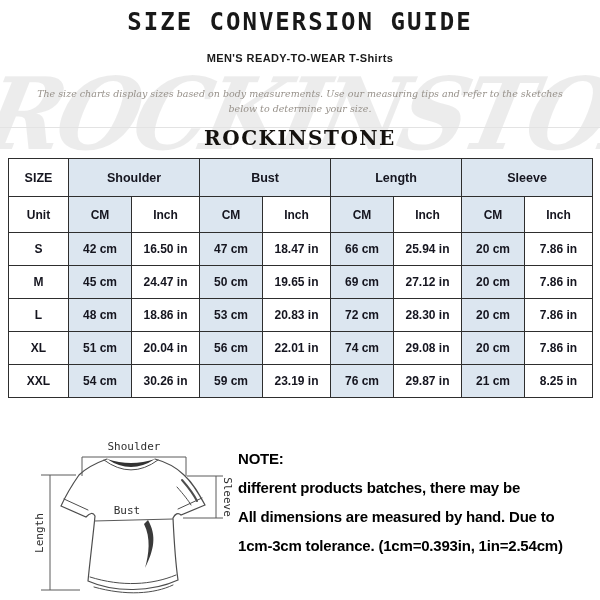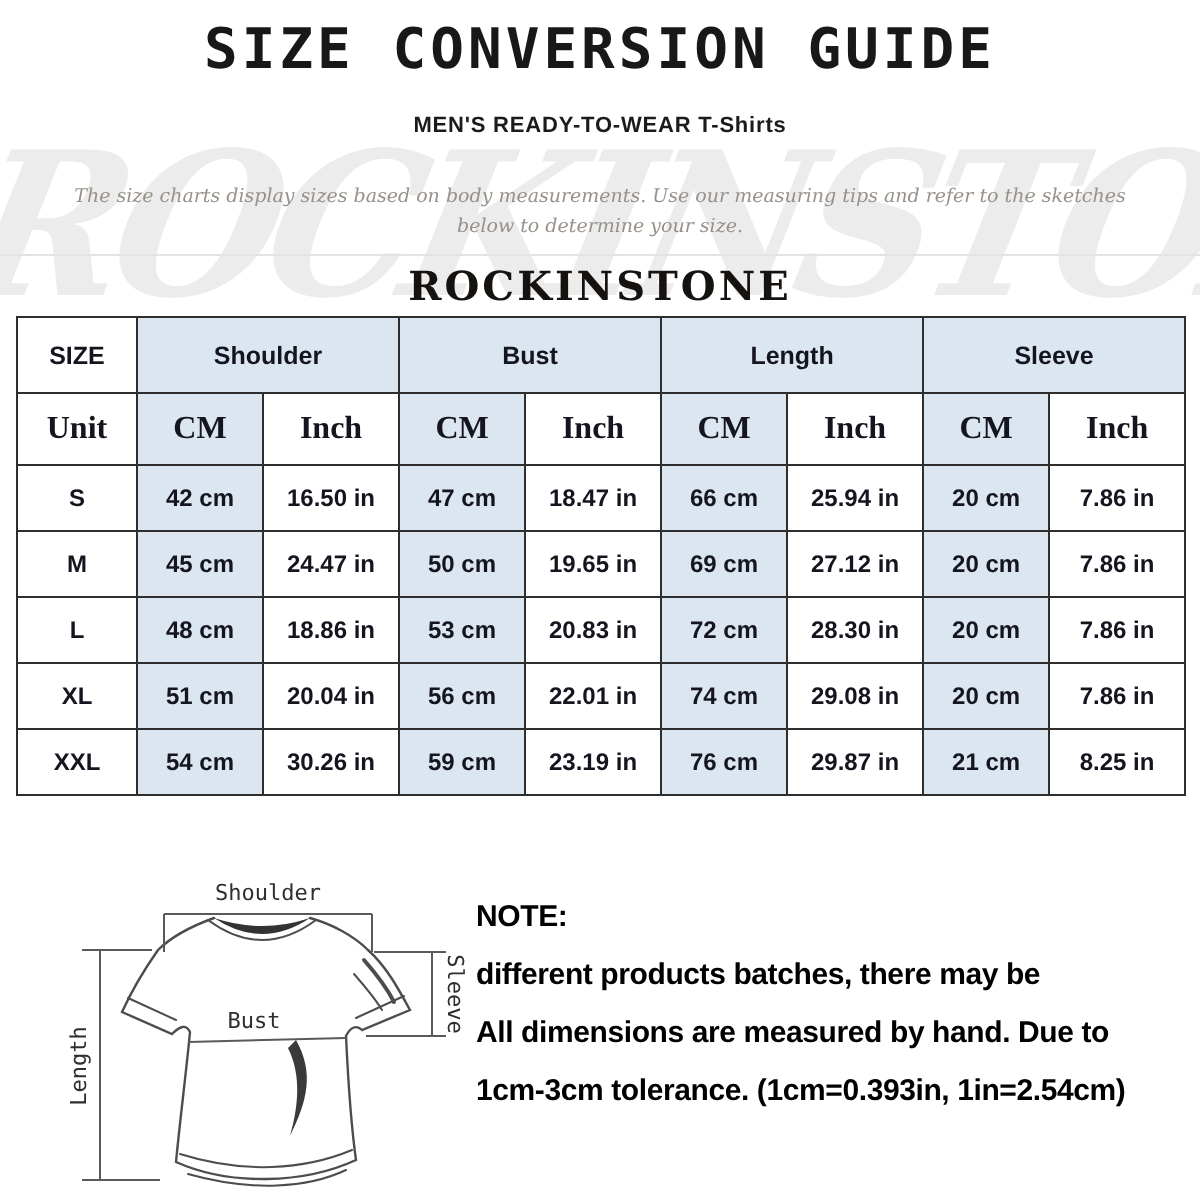--- a/index.html
+++ b/index.html
@@ -14,21 +14,21 @@
     white-space:nowrap; transform:skewX(-12deg) scaleY(1.05);
     pointer-events:none; user-select:none;
   }
   .divider {
     position:absolute; top:127px; left:0; width:600px; height:1px;
     background:#e3e3e3;
   }
   .title {
     position:relative; text-align:center; padding-top:8px; margin:0;
     font-family:"DejaVu Sans Mono", monospace; font-weight:bold;
-    font-size:28px; letter-spacing:2px; color:#181818;
+    font-size:24px; letter-spacing:2px; color:#181818;
   }
   .subtitle {
     position:relative; text-align:center; margin:16px 0 0 0;
     font-size:11px; font-weight:bold; letter-spacing:0.4px; color:#1b1b1b;
   }
   .desc {
     position:relative; text-align:center; margin:22px auto 0 auto; width:540px;
     font-family:"DejaVu Serif", serif; font-style:italic;
     font-size:9.5px; line-height:15px; color:#97918a;
   }
@@ -39,21 +39,21 @@
   }
   table.size-table {
     position:absolute; top:158px; left:8px; width:584px;
     border-collapse:collapse; table-layout:fixed;
   }
   table.size-table th, table.size-table td {
     border:1px solid #2e2e2e; text-align:center; vertical-align:middle;
     font-weight:bold; color:#15151f; background:#ffffff; padding:0;
   }
   table.size-table thead tr.group-row th { height:37px; font-size:12.5px; }
-  table.size-table thead tr.unit-row th { height:35px; font-size:16px;font-family:Liberation Serif, serif; }
+  table.size-table thead tr.unit-row th { height:35px; font-size:12px; }
   table.size-table tbody td { height:32px; font-size:12px; }
   .cell-blue { background:#dce6f0 !important; }
   .bottom {
     position:absolute; top:436px; left:0; width:600px; height:164px;
     display:flex; flex-direction:row;
   }
   .sketch-wrap { position:relative; width:238px; height:164px; }
   .sketch-wrap svg { position:absolute; left:30px; top:2px; }
   .sketch-label {
     font-family:"DejaVu Sans Mono", monospace; font-size:11px; fill:#2e2e2e;

